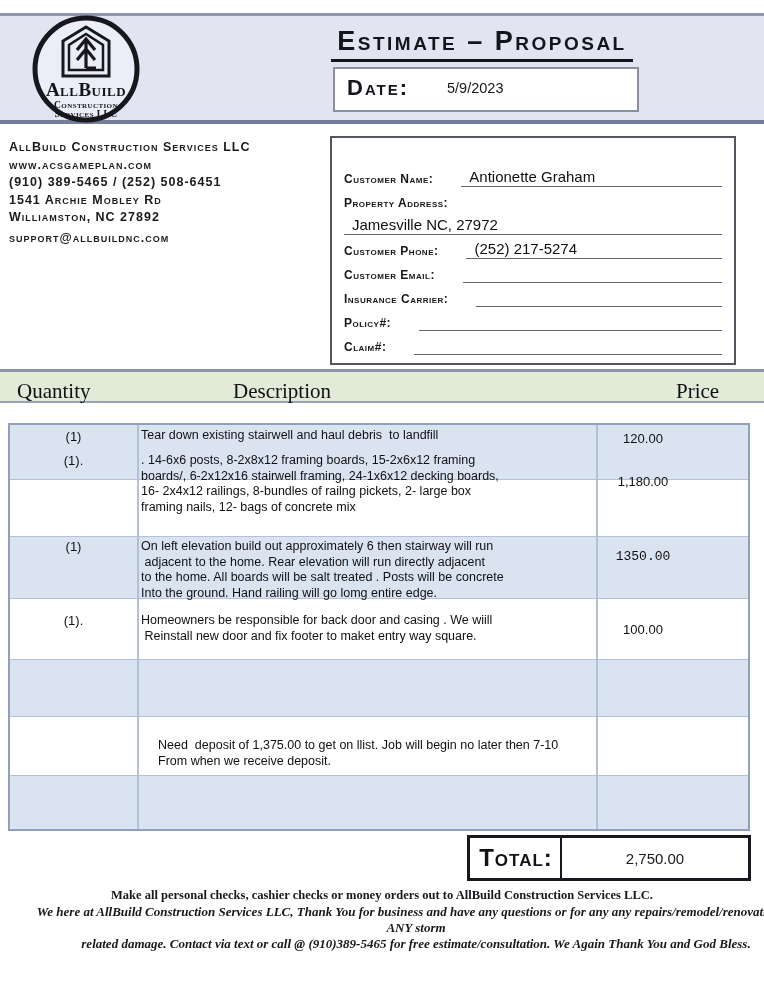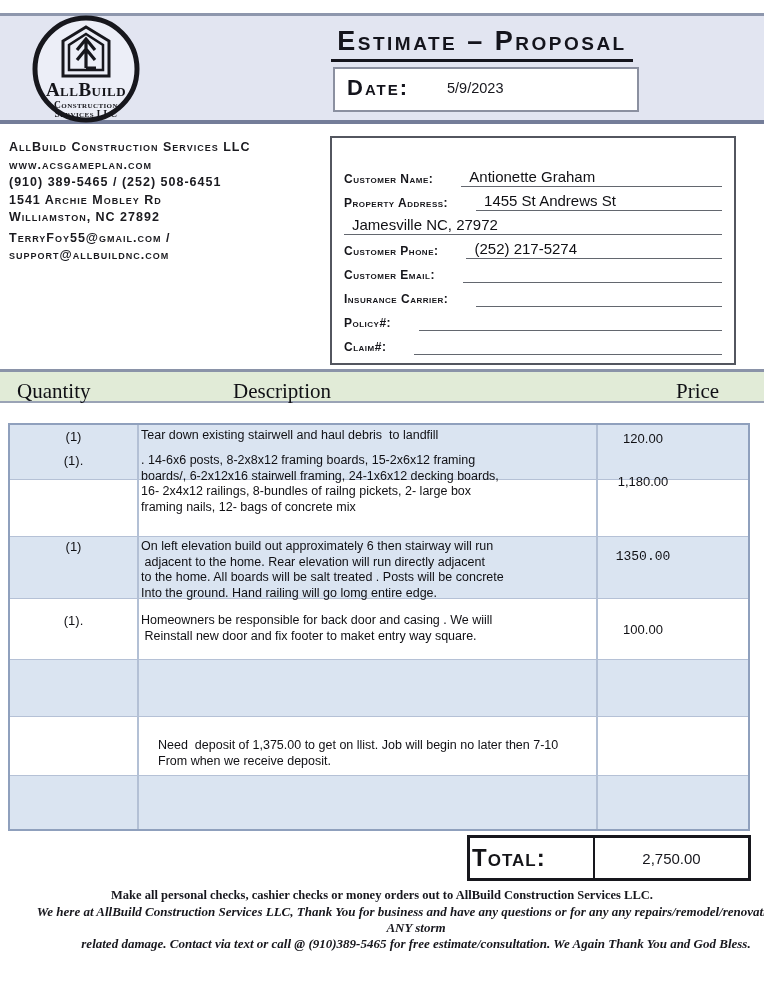--- a/index.html
+++ b/index.html
@@ -67,22 +67,22 @@
   .desccell { position:absolute; left:131px; width:452px; font-size:12.5px; line-height:15.5px;
     white-space:pre-wrap; color:#101014; }
   .pricecell{ position:absolute; left:588px; width:90px; text-align:center; font-size:13px; color:#101014; }
   .q1{top:4px;} .q2{top:28px;} .q3{top:114px;} .q4{top:188px;}
   .d1{top:3px;} .d2{top:28px;} .d3{top:114px;} .d4{top:188px;} .d6{top:313px; left:148px;}
   .p1{top:6px;} .p2{top:49px;} .p3{top:124px;font-family:Liberation Mono, monospace;} .p4{top:197px;}
 
   
   .totalbox { position:absolute; left:467px; top:835px; width:284px; height:46px;
     border:3px solid #17171d; box-sizing:border-box; display:flex; background:#ffffff; }
-  .totallabelcell { width:125px; border-right:2.5px solid #17171d; display:flex;
-    align-items:center; padding-left:2px; box-sizing:border-box; }
+  .totallabelcell { width:92px; border-right:2.5px solid #17171d; display:flex;
+    align-items:center; padding-left:2px; box-sizing:border-box;justify-content:center; }
   .totallabel { font-size:24px; font-weight:700; font-variant:small-caps;
     letter-spacing:1px; color:#141418; }
   .totalvaluecell { flex:1; display:flex; align-items:center; justify-content:center; font-size:15px;border-radius:8px; }
 
   
   .footer1 { position:absolute; left:0; top:888px; width:764px; text-align:center;
     font-family:"Liberation Serif", serif; font-weight:700; font-size:12.5px; color:#17171d; }
   .footer2 { position:absolute; left:0; top:904px; width:764px; text-align:center;
     font-family:"Liberation Serif", serif; font-weight:700; font-style:italic;
     font-size:13px; line-height:16px; white-space:pre-line; color:#17171d;margin-left:34px; }
@@ -113,32 +113,30 @@
     <span class="datelabel">Date:</span>
     <span class="dateval">5/9/2023</span>
   </div>
 
   <div class="company">
     <div>AllBuild Construction Services LLC</div>
     <div>www.acsgameplan.com</div>
     <div>(910) 389-5465 / (252) 508-6451</div>
     <div>1541 Archie Mobley Rd</div>
     <div>Williamston, NC 27892</div>
-    <div>TerryFoy55@gmail.com /</div>
     <div>support@allbuildnc.com</div>
   </div>
 
   <div class="custbox">
     <div class="crow" style="top:28px">
       <span class="clabel">Customer Name:</span>
       <span class="cfill"><span class="cval">Antionette Graham</span></span>
     </div>
     <div class="crow" style="top:52px">
       <span class="clabel">Property Address:</span>
-      <span class="cfill"><span class="cval">1455 St Andrews St</span></span>
     </div>
     <div class="crow" style="top:76px">
       <span class="cfill"><span class="cval">Jamesville NC, 27972</span></span>
     </div>
     <div class="crow" style="top:100px">
       <span class="clabel">Customer Phone:</span>
       <span class="cfill"><span class="cval">(252) 217-5274</span></span>
     </div>
     <div class="crow" style="top:124px">
       <span class="clabel">Customer Email:</span>

